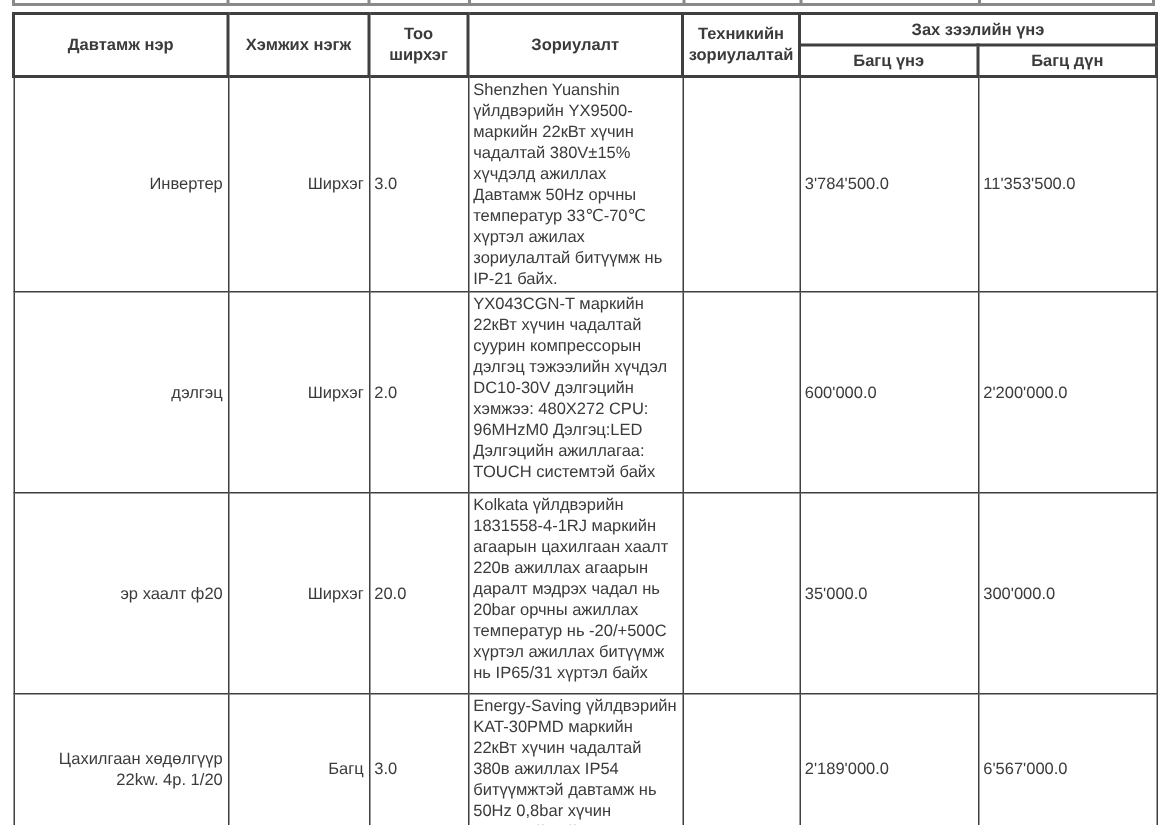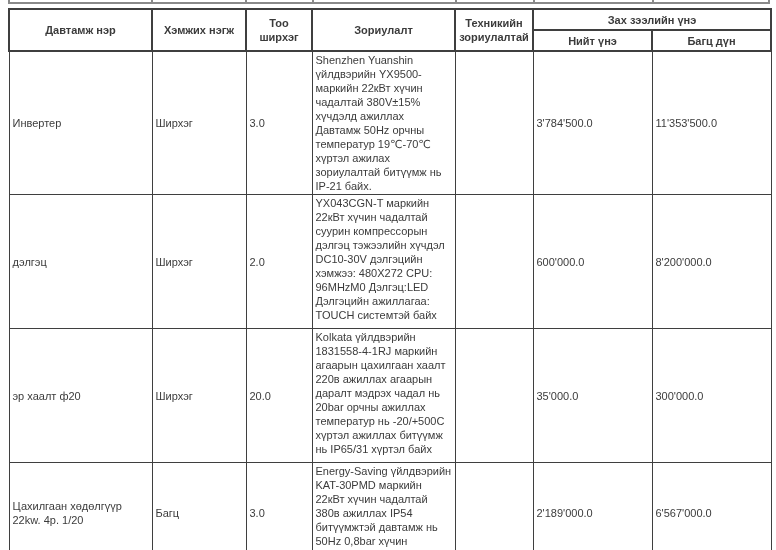--- a/index.html
+++ b/index.html
@@ -40,22 +40,22 @@
     overflow: hidden;
   }
   table.spec thead th {
     border-width: 2px;
     font-weight: bold;
     text-align: center;
     vertical-align: middle;
     height: 21px;
     padding: 0 2px;
   }
-  td.c-product { text-align: left; vertical-align: middle; padding-left: 4px; }
-  td.c-unit    { text-align: left; vertical-align: middle; }
+  td.c-product { text-align: right; vertical-align: middle; padding-left: 4px; }
+  td.c-unit    { text-align: right; vertical-align: middle; }
   td.c-qty     { text-align: left; vertical-align: middle; padding-right: 2px; }
   td.c-purpose { text-align: left; vertical-align: top; padding: 2px 2px 2px 3px; }
   td.c-tech    { vertical-align: middle; }
   td.c-price   { text-align: left; vertical-align: middle; padding-right: 3px; }
   tr.r-tall  td { height: 134px; }
   tr.r-short td { height: 91px; }
 </style>
 </head>
 <body>
 
@@ -85,42 +85,42 @@
     <thead>
       <tr>
         <th rowspan="2">Давтамж нэр</th>
         <th rowspan="2">Хэмжих нэгж</th>
         <th rowspan="2">Тоо ширхэг</th>
         <th rowspan="2">Зориулалт</th>
         <th rowspan="2">Техникийн зориулалтай</th>
         <th colspan="2">Зах зээлийн үнэ</th>
       </tr>
       <tr>
-        <th>Нийт үнэ</th>
+        <th>Багц үнэ</th>
         <th>Багц дүн</th>
       </tr>
     </thead>
     <tbody>
       <tr class="r-tall">
         <td class="c-product">Инвертер</td>
         <td class="c-unit">Ширхэг</td>
         <td class="c-qty">3.0</td>
-        <td class="c-purpose">Shenzhen Yuanshin үйлдвэрийн YX9500-маркийн 22кВт хүчин чадалтай 380V±15% хүчдэлд ажиллах Давтамж 50Hz орчны температур 19℃-70℃ хүртэл ажилах зориулалтай битүүмж нь IP-21 байх.</td>
+        <td class="c-purpose">Shenzhen Yuanshin үйлдвэрийн YX9500-маркийн 22кВт хүчин чадалтай 380V±15% хүчдэлд ажиллах Давтамж 50Hz орчны температур 33℃-70℃ хүртэл ажилах зориулалтай битүүмж нь IP-21 байх.</td>
         <td class="c-tech"></td>
         <td class="c-price">3'784'500.0</td>
         <td class="c-price">11'353'500.0</td>
       </tr>
       <tr class="r-tall">
         <td class="c-product">дэлгэц</td>
         <td class="c-unit">Ширхэг</td>
         <td class="c-qty">2.0</td>
         <td class="c-purpose">YX043CGN-T маркийн 22кВт хүчин чадалтай суурин компрессорын дэлгэц тэжээлийн хүчдэл  DC10-30V дэлгэцийн хэмжээ: 480X272 CPU: 96MHzM0 Дэлгэц:LED Дэлгэцийн ажиллагаа: TOUCH системтэй байх</td>
         <td class="c-tech"></td>
         <td class="c-price">600'000.0</td>
-        <td class="c-price">8'200'000.0</td>
+        <td class="c-price">2'200'000.0</td>
       </tr>
       <tr class="r-tall">
         <td class="c-product">эр хаалт ф20</td>
         <td class="c-unit">Ширхэг</td>
         <td class="c-qty">20.0</td>
         <td class="c-purpose">Kolkata үйлдвэрийн 1831558-4-1RJ маркийн агаарын цахилгаан хаалт 220в ажиллах агаарын даралт мэдрэх чадал нь 20bar орчны ажиллах температур нь -20/+500C хүртэл ажиллах битүүмж нь IP65/31 хүртэл байх</td>
         <td class="c-tech"></td>
         <td class="c-price">35'000.0</td>
         <td class="c-price">300'000.0</td>
       </tr>

